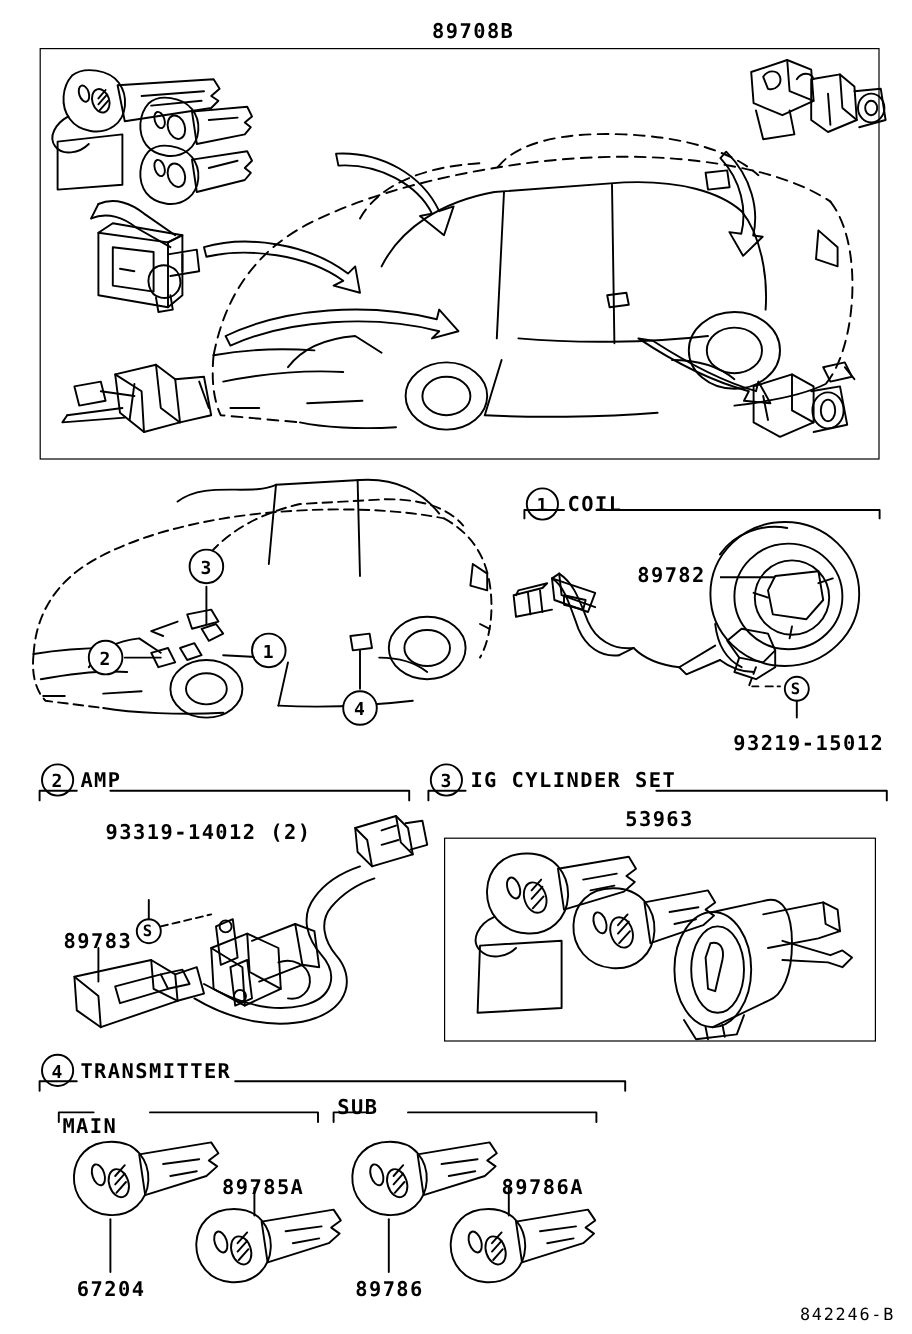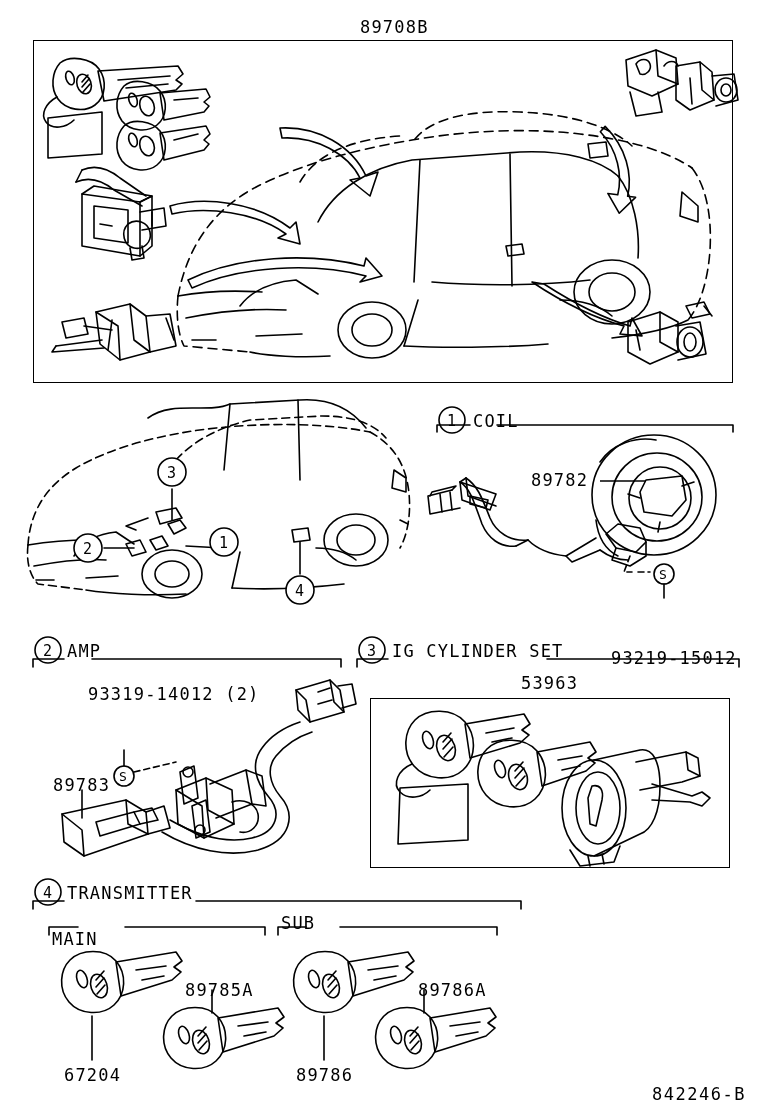--- a/index.html
+++ b/index.html
@@ -1,23 +1,23 @@
 <!DOCTYPE html>
 <html><head>
 <meta charset="utf-8">
 <style>
   html,body{margin:0;padding:0;background:#fff;}
   body{width:760px;height:1112px;position:relative;
        font-family:"DejaVu Sans Mono","Liberation Mono",monospace;color:#000;}
-  .lbl{position:absolute;white-space:nowrap;font-size:17px;letter-spacing:1.2px;}
+  .lbl{position:absolute;white-space:nowrap;font-size:17px;letter-spacing:1.2px;font-weight:bold;}
   .lbl.sm{font-size:15px;letter-spacing:1px;}
   .box{position:absolute;border:1.6px solid #000;box-sizing:border-box;}
   svg{position:absolute;left:0;top:0;overflow:visible;}
   .callout{font-size:15px;letter-spacing:1px;}
-  #footer{position:absolute;right:14px;bottom:8px;font-size:17px;letter-spacing:1.5px;}
+  #footer{position:absolute;right:14px;bottom:8px;font-size:14px;letter-spacing:1.5px;}
 </style>
 </head>
 <body>
 
 <div class="lbl" style="left:360px;top:17px;">89708B</div>
 
 <div class="box" style="left:33px;top:40px;width:700px;height:343px;"></div>
 
 <svg width="760" height="1112" style="pointer-events:none">
   <g fill="none" stroke="#000" stroke-width="1.6" stroke-linejoin="round" stroke-linecap="round">
@@ -248,21 +248,21 @@
     </g>
   </g>
 </svg>
 <div class="lbl callout" style="left:447px;top:412px;">1</div>
 <div class="lbl" style="left:473px;top:411px;">COIL</div>
 <div class="lbl" style="left:531px;top:470px;">89782</div>
 <svg width="760" height="1112" style="pointer-events:none">
   <path d="M600 481 L646 481" fill="none" stroke="#000" stroke-width="1.6"></path>
 </svg>
 <div class="lbl sm" style="left:659px;top:567px;font-size:13px;">S</div>
-<div class="lbl" style="left:611px;top:610px;margin-top:38px;">93219-15012</div>
+<div class="lbl" style="left:611px;top:610px;">93219-15012</div>
 
 <svg width="760" height="1112" style="pointer-events:none">
   <g fill="none" stroke="#000" stroke-width="1.6" stroke-linejoin="round" stroke-linecap="round">
     <circle cx="48" cy="650" r="13" fill="#fff"></circle>
     <path d="M33 667 L33 659 L64 659 M92 659 L341 659 L341 667"></path>
 
     <path d="M62 814 L126 800 L146 812 L148 834 L84 856 L64 842 Z"></path>
     <path d="M126 800 L128 824 L148 834"></path>
     <path d="M84 856 L82 830 L62 814"></path>
     <path d="M96 822 L134 812 L140 824 L100 836 Z"></path>

